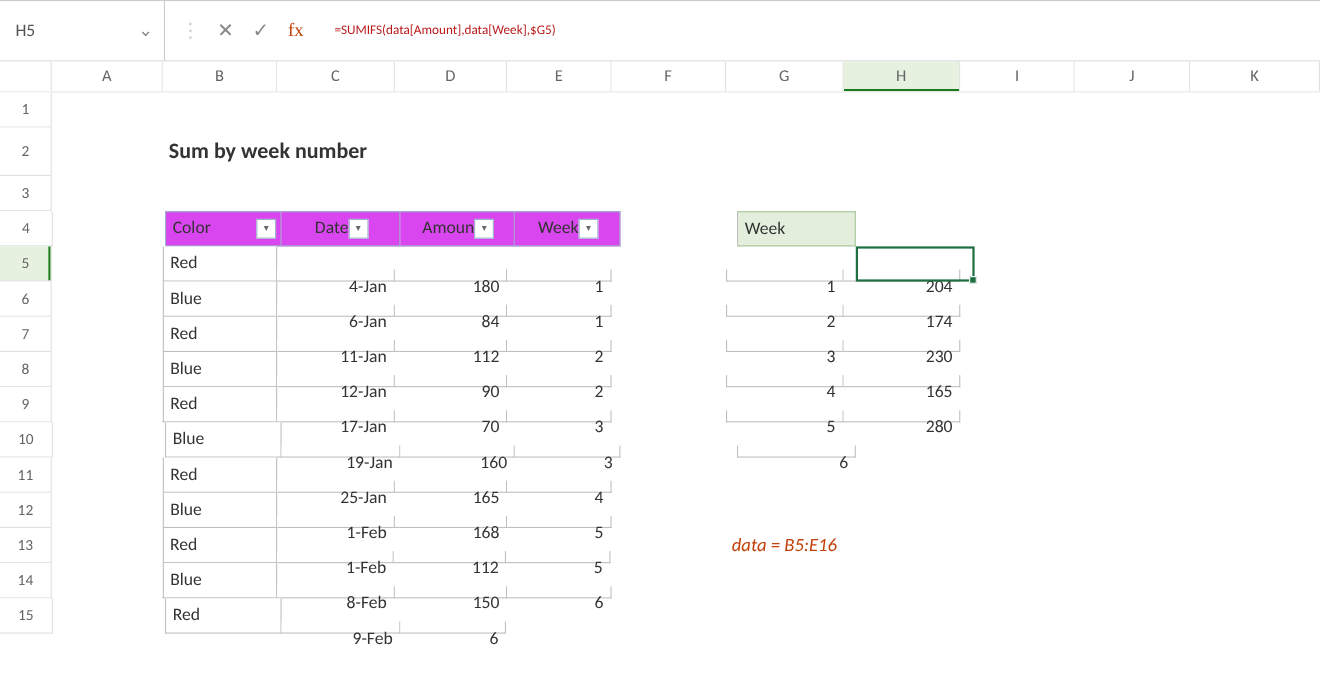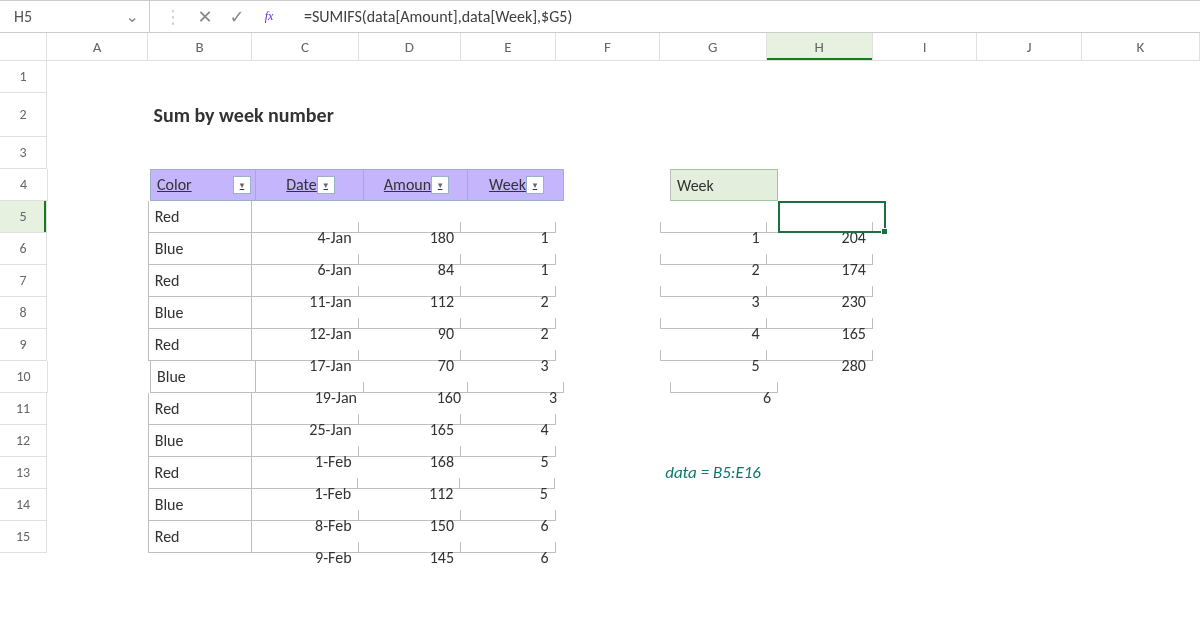--- a/index.html
+++ b/index.html
@@ -9,21 +9,21 @@
     background: #fff;
     color: #333;
     overflow: hidden;
     width: 1200px;
     height: 630px;
     position: relative;
   }
   .formula-bar {
     display: flex;
     align-items: center;
-    height: 33px;
+    height: 56px;
     border-top: 1px solid #ccc;
     border-bottom: 1px solid #ccc;
     background: #fff;
   }
   .name-box {
     width: 150px;
     height: 100%;
     display: flex;
     align-items: center;
     padding-left: 14px;
@@ -39,26 +39,26 @@
   }
   .fb-icons {
     display: flex;
     align-items: center;
     gap: 10px;
     padding: 0 12px;
     color: #888;
     font-size: 18px;
   }
   .fb-icons span { display: inline-flex; width: 22px; justify-content: center; }
-  .fx-icon { font-style: italic; color: #6d28d9; font-family: 'Times New Roman', serif; font-size: 12px; }
+  .fx-icon { color: #c2410c; font-family: 'Times New Roman', serif; font-size: 17px; }
   .formula-text {
     flex: 1;
     padding-left: 12px;
-    font-size: 16px;
-    color: #404040;
+    font-size: 12px;
+    color: #b91c1c;
   }
   .grid {
     position: relative;
   }
   .col-headers {
     display: flex;
     height: 28px;
     background: #fff;
     border-bottom: 1px solid #e0e0e0;
   }
@@ -112,29 +112,28 @@
   .cG { width: 108px; } .cH { width: 108px; } .cI { width: 106px; }
   .cJ { width: 106px; } .cK { width: 120px; }
   .title {
     font-weight: 700;
     font-size: 20px;
     color: #333;
     line-height: 44px;
   }
   
   .t1-head {
-    background: #c4b5fd;
+    background: #d946ef;
     border: 1px solid #9bb0c9;
     border-right: 1px solid #9bb0c9;
     border-bottom: 1px solid #9bb0c9;
     display: flex;
     align-items: center;
     justify-content: space-between;
     padding: 0 4px 0 6px;
-    text-decoration: underline;
   }
   .t1-head + .t1-head { border-left: none; justify-content: center; }
   .dd {
     width: 18px; height: 18px;
     border: 1px solid #9bb0c9;
     background: #fff;
     display: flex; align-items: center; justify-content: center;
     font-size: 9px; color: #666;
     cursor: pointer;
   }
@@ -166,21 +165,21 @@
     pointer-events: none;
     z-index: 5;
   }
   .fill-handle {
     position: absolute;
     width: 7px; height: 7px;
     background: #1d6f42;
     border: 1px solid #fff;
     right: -4px; bottom: -4px;
   }
-  .note { font-style: italic; color: #0f766e; font-size: 17px; }
+  .note { font-style: italic; color: #c2410c; font-size: 17px; }
 </style>
 </head>
 <body>
 
 <div class="formula-bar">
   <div class="name-box">
     <span>H5</span>
     <span class="name-box-chevron">⌄</span>
   </div>
   <div class="fb-icons">
@@ -420,21 +419,20 @@
       <div class="cell cH"></div>
       <div class="cell cI"></div>
       <div class="cell cJ"></div>
       <div class="cell cK"></div>
     </div>
     <div class="row">
       <div class="row-h">15</div>
       <div class="cell cA"></div>
       <div class="cell cB t1-body t1-left">Red</div>
       <div class="cell cC t1-body num">9-Feb</div>
-      <div class="cell cD t1-body num">145</div>
       <div class="cell cE t1-body num">6</div>
       <div class="cell cF"></div>
       <div class="cell cG"></div>
       <div class="cell cH"></div>
       <div class="cell cI"></div>
       <div class="cell cJ"></div>
       <div class="cell cK"></div>
     </div>
 
     <div class="selection" style="left:778px; top:140px; width:108px; height:32px;">

